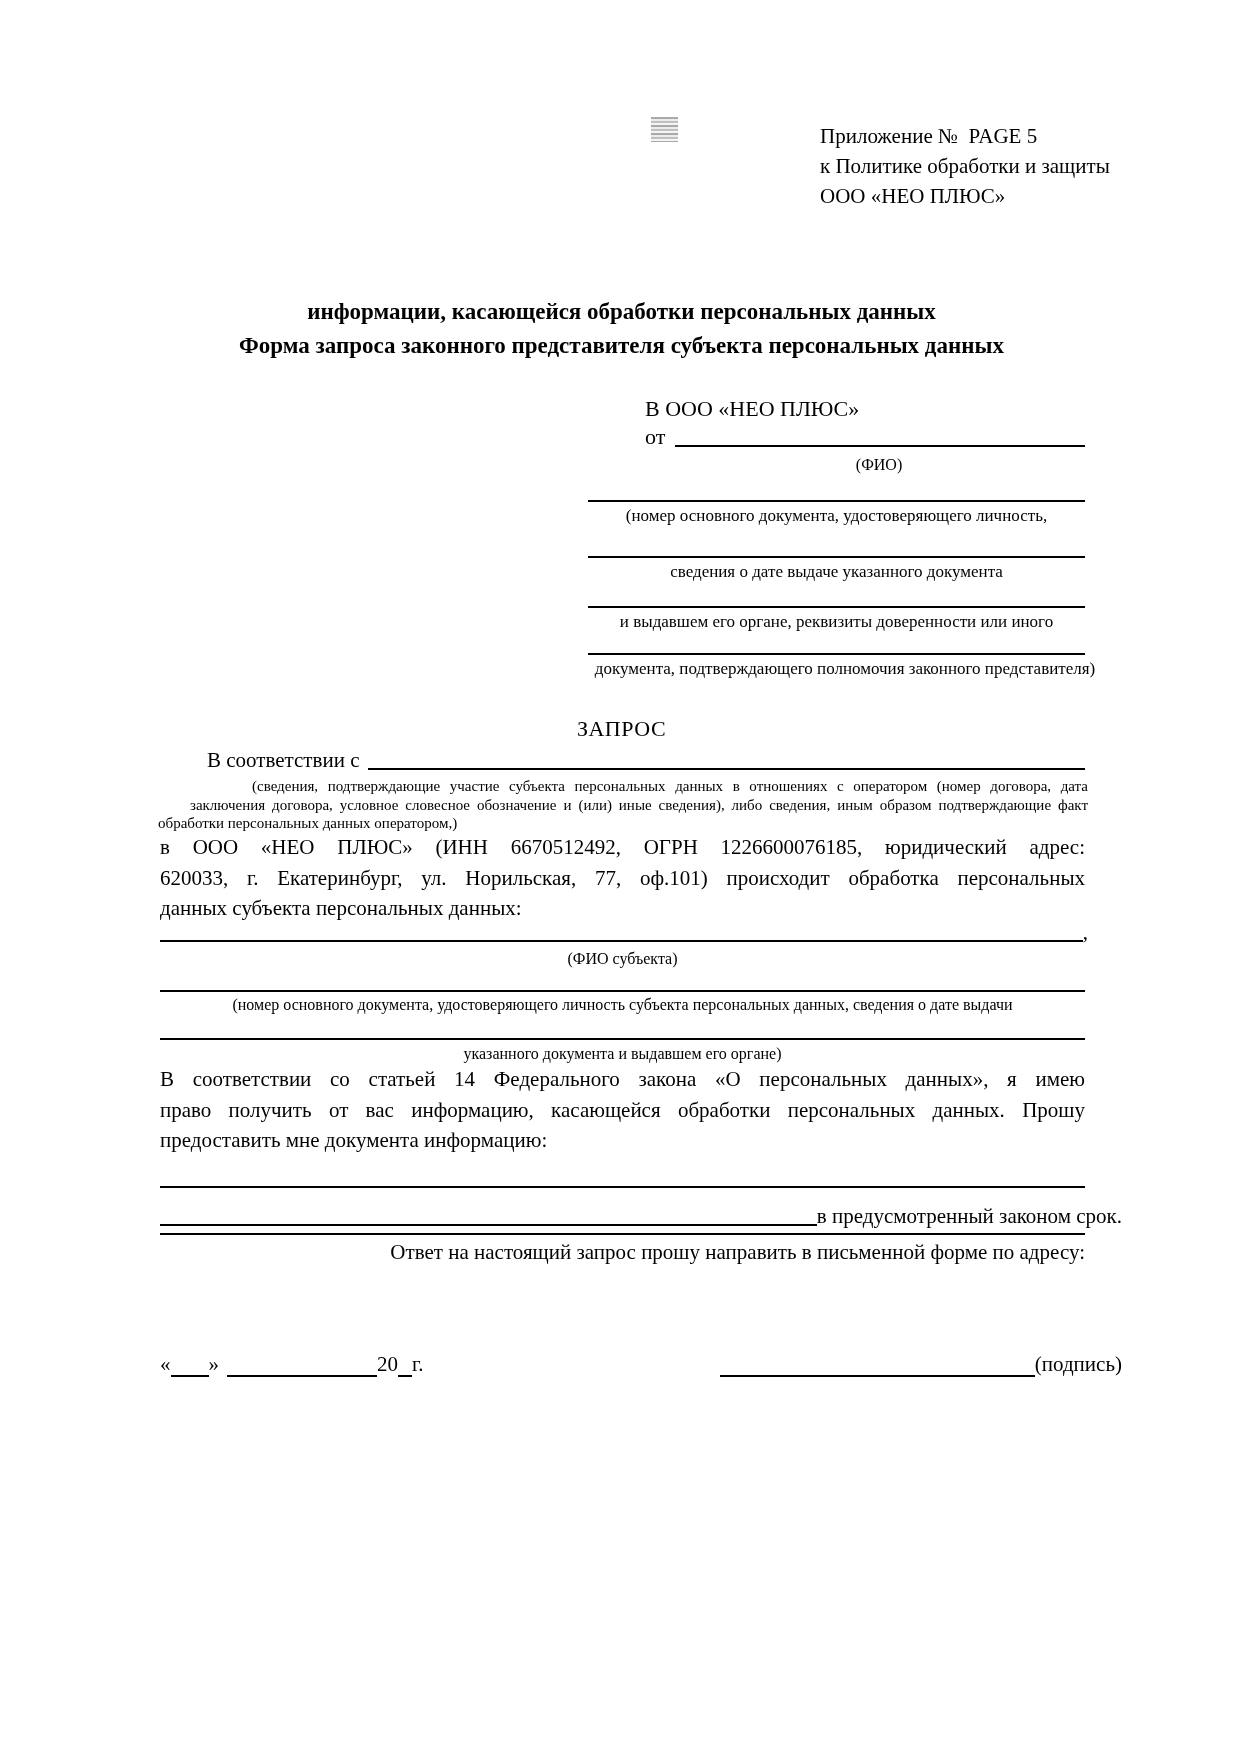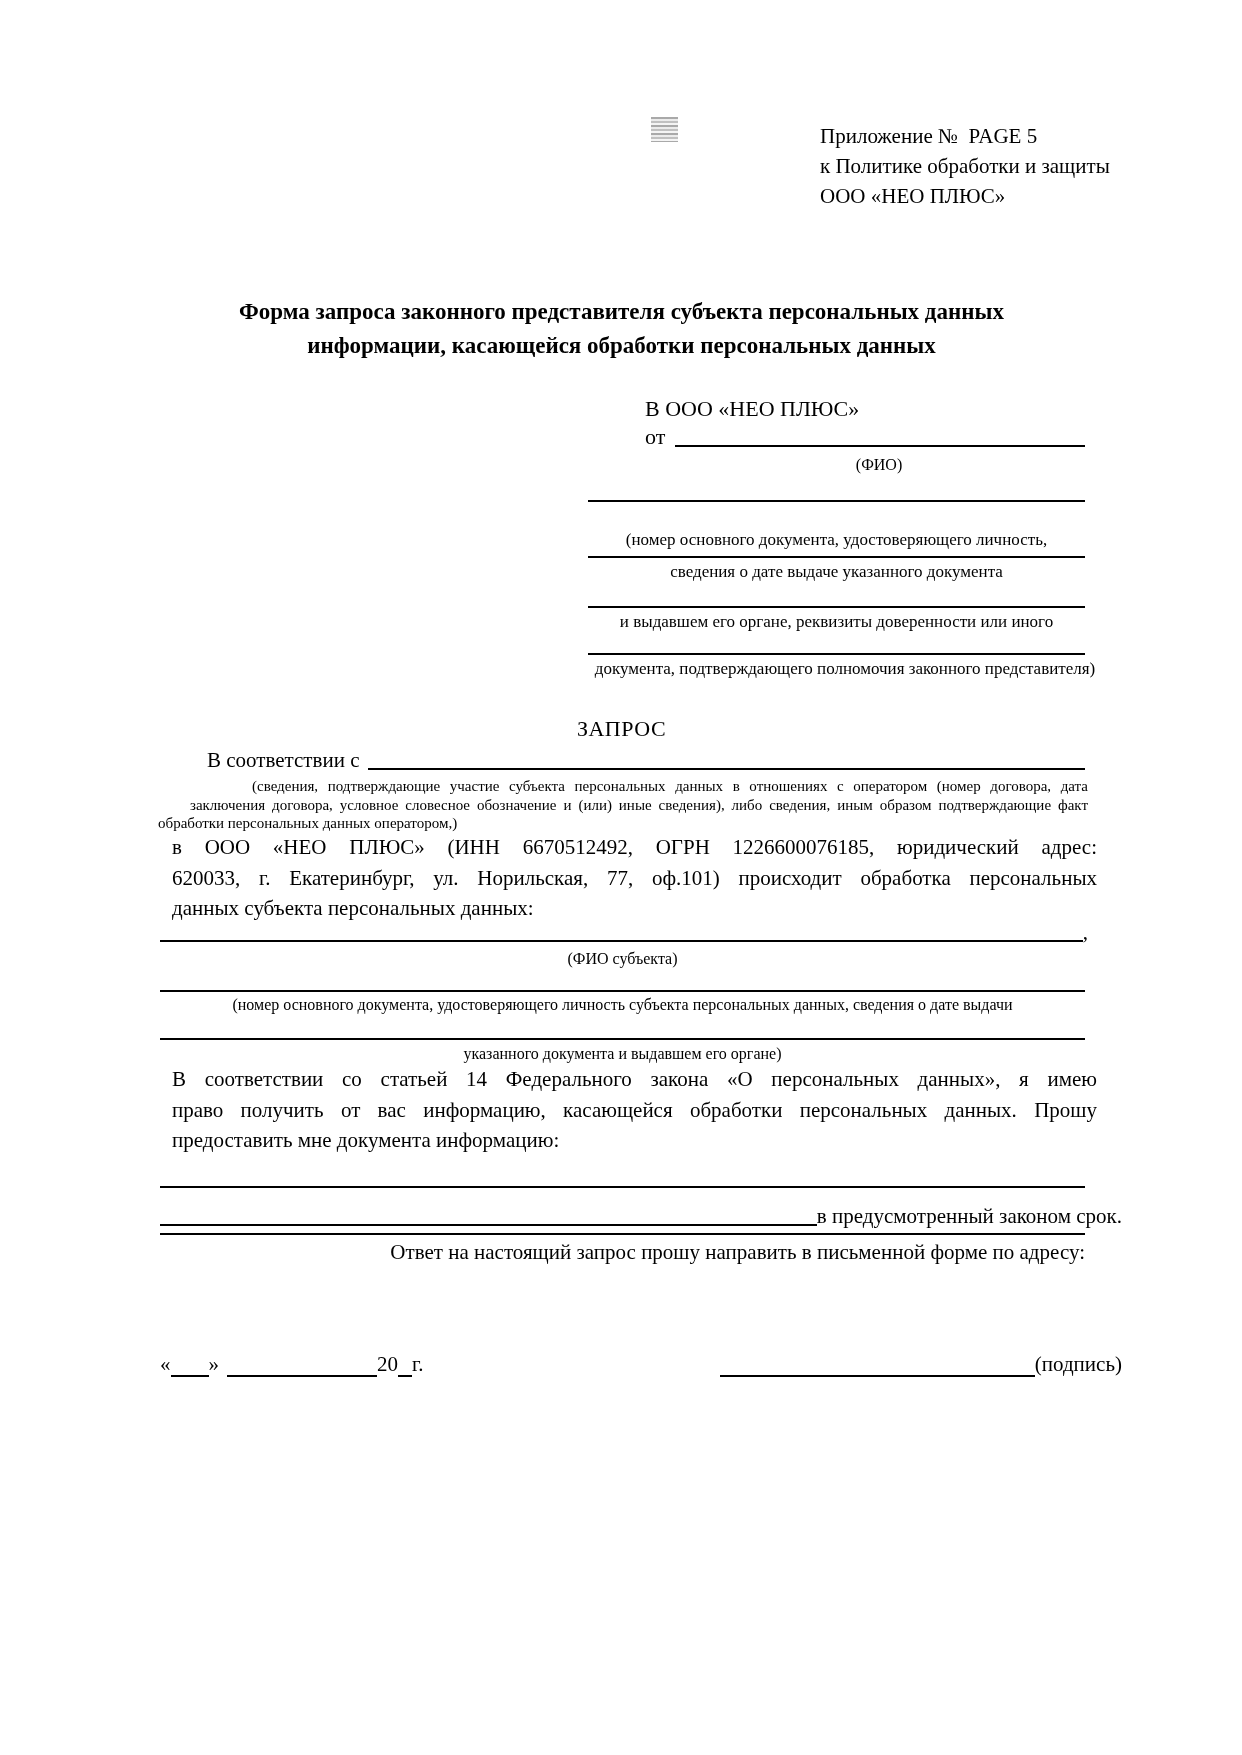--- a/index.html
+++ b/index.html
@@ -27,21 +27,21 @@
   .cap{position:absolute;text-align:center;}
   .cap16{font-size:16px;}
   .cap17{font-size:17px;}
   .heading{position:absolute;left:158px;width:927px;top:716px;text-align:center;font-size:22px;letter-spacing:.5px;}
   .intro-row{position:absolute;left:160px;width:925px;top:748px;display:flex;font-size:21px;}
   .intro-row .lbl{padding-left:47px;white-space:nowrap;}
   .intro-row .fill-line{margin-left:8px;}
   .smallnote{position:absolute;left:158px;width:930px;top:777px;font-size:15px;line-height:18.5px;}
   .smallnote .jl{text-align:justify;text-align-last:justify;margin-left:32px;}
   .smallnote .indent{text-indent:62px;}
-  .para{position:absolute;left:172px;width:925px;font-size:21px;line-height:30.5px;}
+  .para{position:absolute;left:160px;width:925px;font-size:21px;line-height:30.5px;}
   .para .jl{text-align:justify;text-align-last:justify;}
   .fio-row{position:absolute;left:160px;width:928px;top:920px;display:flex;font-size:21px;}
   .tail-row{position:absolute;left:160px;width:962px;top:1204px;display:flex;font-size:21px;}
   .tail-row .tail{white-space:nowrap;}
   .answer{position:absolute;left:160px;width:925px;top:1240px;font-size:21px;text-align:right;}
   .footer-row{position:absolute;left:160px;top:1352px;width:962px;display:flex;justify-content:space-between;align-items:flex-end;font-size:21px;}
   .dgroup{white-space:nowrap;}
   .blank{display:inline-block;border-bottom:2px solid #000;height:20px;vertical-align:bottom;}
   .b38{width:38px;} .b150{width:150px;margin-left:8px;} .b14{width:14px;}
   .sig-group{display:flex;align-items:flex-end;}
@@ -54,34 +54,34 @@
 
   <div class="obj-icon"></div>
 
   <div class="appendix">
     <div class="pre">Приложение №  PAGE 5</div>
     <div class="pre">к Политике обработки и защиты</div>
     <div class="pre">ООО «НЕО ПЛЮС»</div>
   </div>
 
   <div class="title">
+    <div>информации, касающейся обработки персональных данных</div>
     <div>Форма запроса законного представителя субъекта персональных данных</div>
-    <div>информации, касающейся обработки персональных данных</div>
   </div>
 
   <div class="to-line">В ООО «НЕО ПЛЮС»</div>
 
   <div class="from-row">
     <span class="lbl">от</span>
     <span class="fill-line" style="margin-left:10px;"></span>
   </div>
   <div class="cap cap16" style="left:673px;width:412px;top:456px;">(ФИО)</div>
 
   <div class="hline" style="left:588px;width:497px;top:500px;"></div>
-  <div class="cap cap17" style="left:588px;width:497px;top:506px;margin-top:24px;">(номер основного документа, удостоверяющего личность,</div>
+  <div class="cap cap17" style="left:588px;width:497px;top:506px;">(номер основного документа, удостоверяющего личность,</div>
 
   <div class="hline" style="left:588px;width:497px;top:556px;"></div>
   <div class="cap cap17" style="left:588px;width:497px;top:562px;">сведения о дате выдаче указанного документа</div>
 
   <div class="hline" style="left:588px;width:497px;top:606px;"></div>
   <div class="cap cap17" style="left:588px;width:497px;top:612px;">и выдавшем его органе, реквизиты доверенности или иного</div>
 
   <div class="hline" style="left:588px;width:497px;top:653px;"></div>
   <div class="cap cap17" style="left:560px;width:570px;top:659px;">документа, подтверждающего полномочия законного представителя)</div>
 

